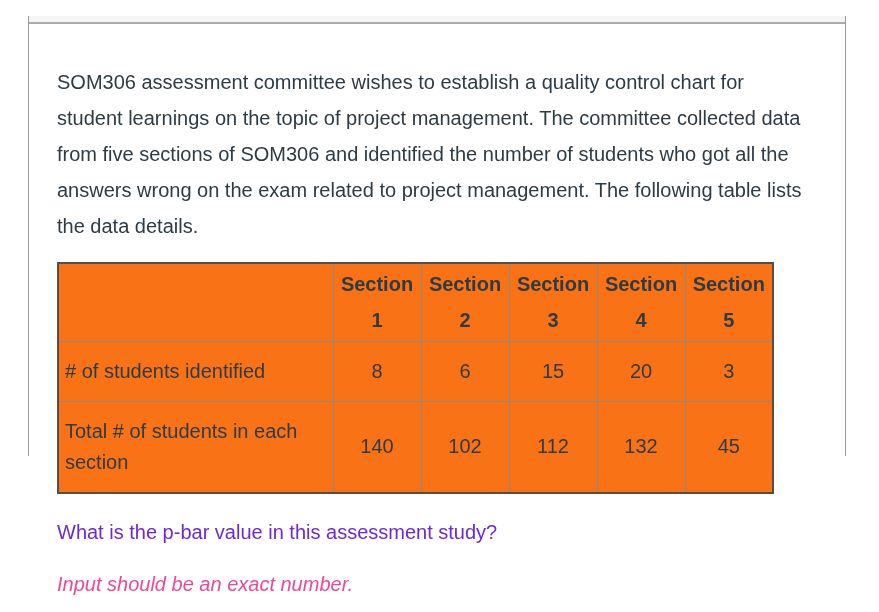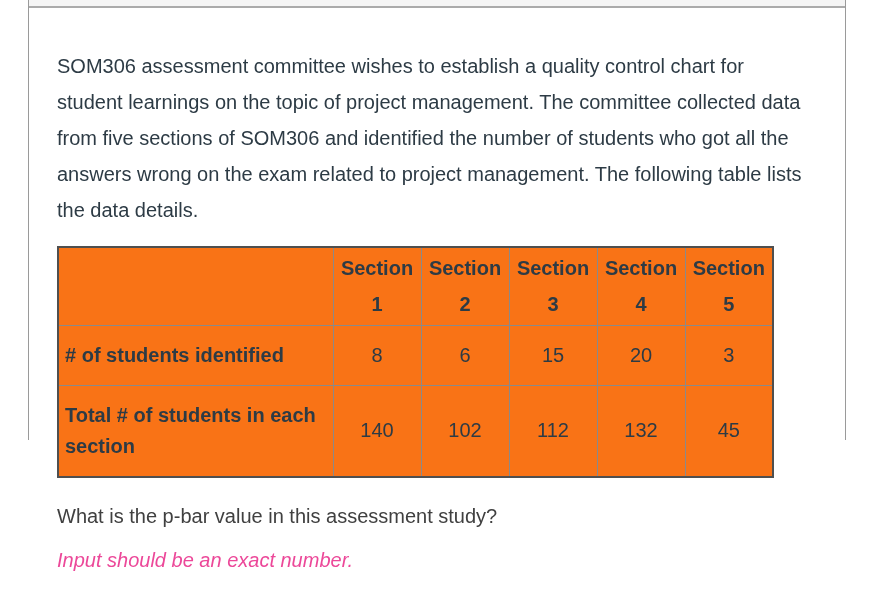--- a/index.html
+++ b/index.html
@@ -8,21 +8,21 @@
     padding: 0;
     width: 879px;
     height: 612px;
     background: #ffffff;
     overflow: hidden;
     font-family: "Liberation Sans", "DejaVu Sans", sans-serif;
   }
   .question-frame {
     position: absolute;
     left: 28px;
-    top: 0;
+    top: 16px;
     width: 818px;
     height: 440px;
     border-left: 1.5px solid #9a9a9a;
     border-right: 1.5px solid #9a9a9a;
     background: #ffffff;
   }
   .prev-header-strip {
     height: 8px;
     background: #f5f5f5;
     border-bottom: 2px solid #ababab;
@@ -59,44 +59,44 @@
     text-align: center;
     line-height: 36px;
     padding: 2px;
     vertical-align: middle;
   }
   .data-table th.col-header .hdr-word,
   .data-table th.col-header .hdr-num {
     display: block;
   }
   .data-table th.row-label {
-    font-weight: bold;
+    font-weight: normal;
     text-align: left;
     padding: 14px 6px;
     line-height: 31px;
     vertical-align: middle;
   }
   .data-table tr.row-identified td,
   .data-table tr.row-identified th {
     height: 43px;
   }
   .data-table tr.row-total td,
   .data-table tr.row-total th {
     height: 78px;
   }
   .data-table td.num-cell {
     text-align: center;
     vertical-align: middle;
     font-weight: normal;
   }
   .prompt {
-    margin: 20px 0 8px 0;
+    margin: 20px 0 16px 0;
     font-size: 20px;
     line-height: 36px;
-    color: #404040;
+    color: #6d28d9;
   }
   .input-note {
     margin: 8px 0 0 0;
     font-size: 20px;
     line-height: 36px;
     font-style: italic;
     color: #ec4899;
   }
 </style>
 </head>

